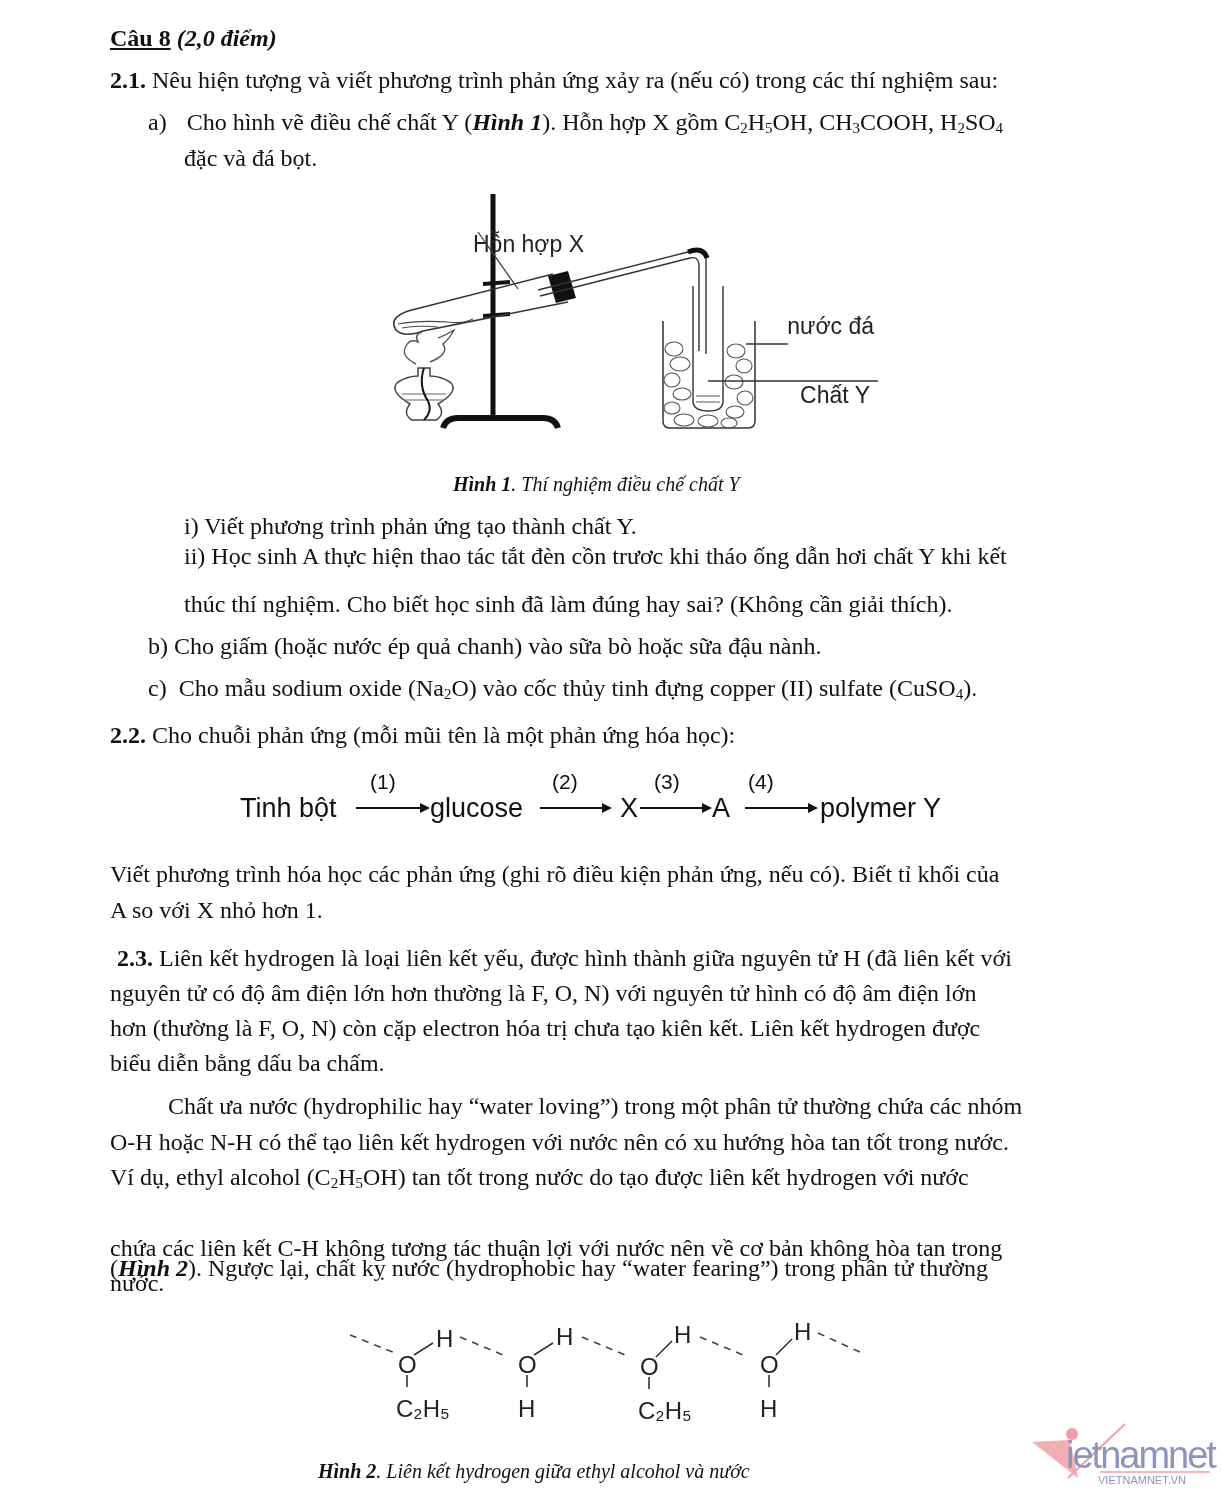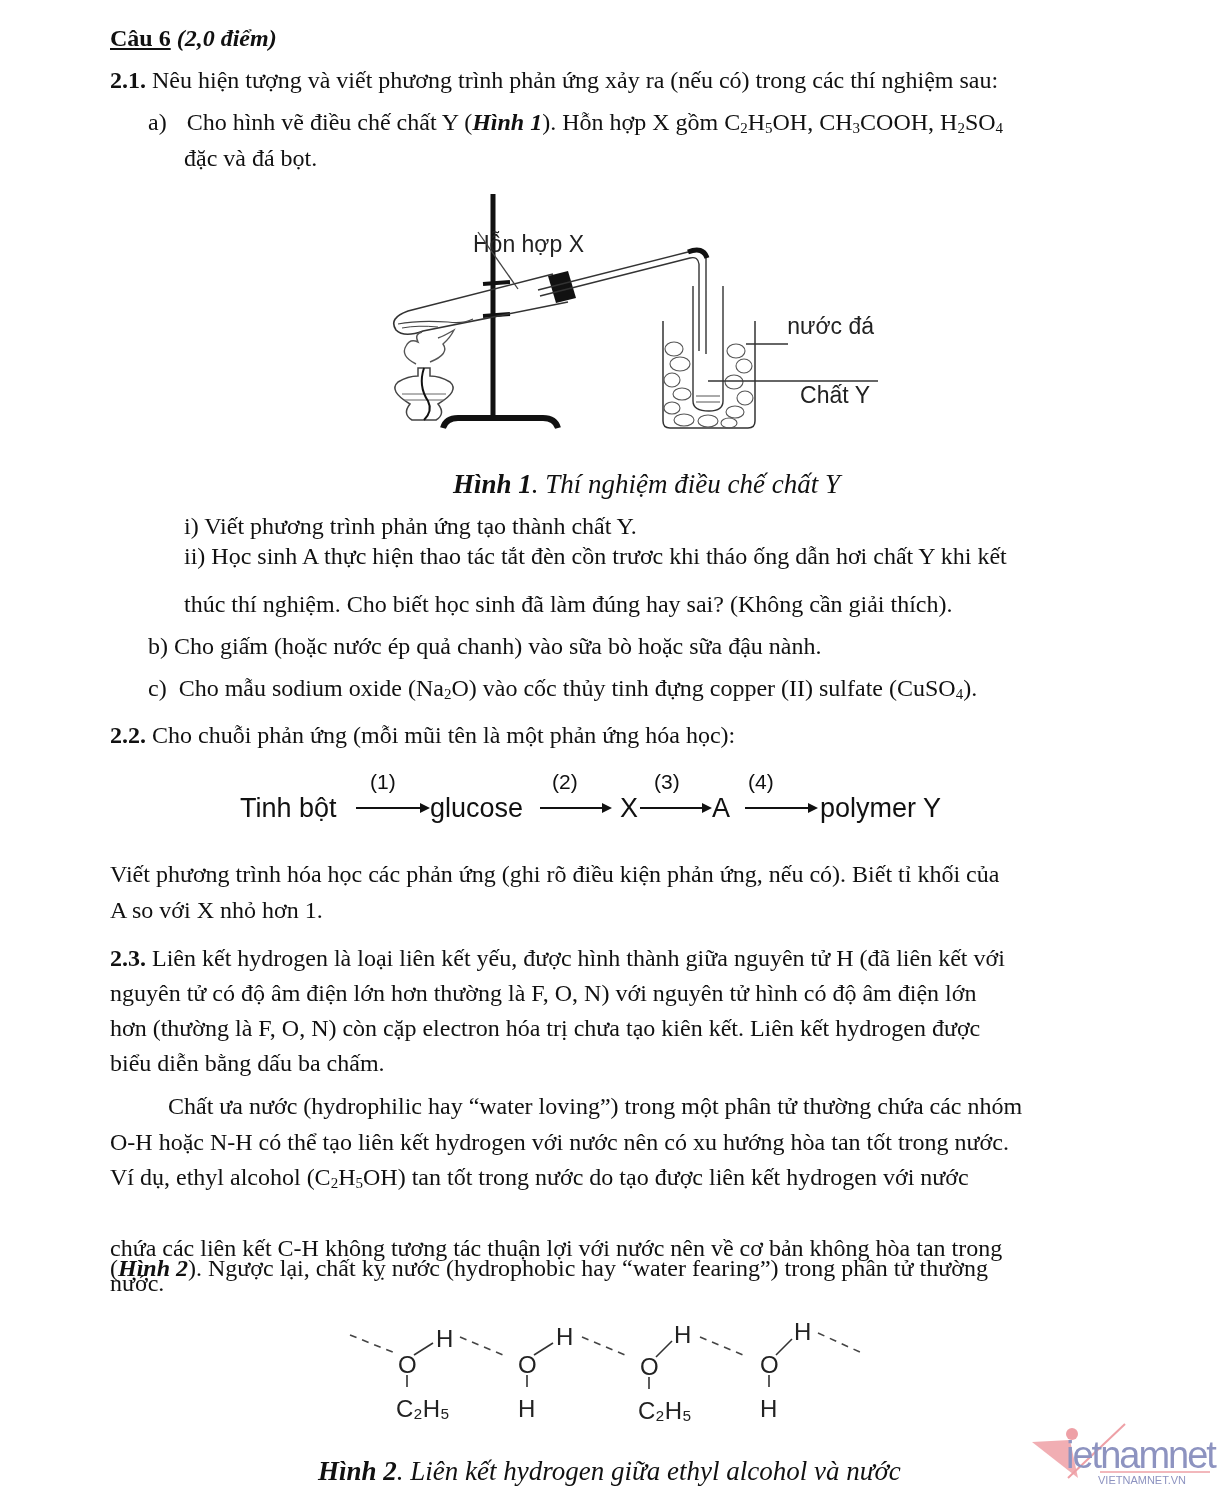--- a/index.html
+++ b/index.html
@@ -7,32 +7,32 @@
       width: 1222px; height: 1506px; position: relative; overflow: hidden;
       font-family: "Liberation Serif", "DejaVu Serif", serif;
       color: #111111;
     }
     .page { position: absolute; left: 110px; top: 0; width: 1000px; }
     .line { position: absolute; font-size: 24px; line-height: 32px; white-space: nowrap; }
     b.num { font-weight: bold; }
     .title-u { font-weight: bold; text-decoration: underline; }
     .ital-b { font-style: italic; font-weight: bold; }
     sub { font-size: 15px; vertical-align: -3px; line-height: 0; }
-    .caption { position: absolute; font-size: 27px; line-height: 32px; font-style: italic; white-space: nowrap; }
+    .caption { position: absolute; font-size: 20px; line-height: 32px; font-style: italic; white-space: nowrap; }
     svg text { font-family: "Liberation Sans", "DejaVu Sans", sans-serif; }
     .chain { position: absolute; left: 240px; top: 765px; width: 730px; height: 70px; }
     .logo { position: absolute; left: 1030px; top: 1420px; width: 190px; height: 70px; }
   </style>
 </head>
 <body>
 
 <div class="page">
 
   <div class="line" style="top:22px;">
-    <span class="title-u">Câu 6</span>
+    <span class="title-u">Câu 8</span>
     <span class="ital-b">(2,0 điểm)</span>
   </div>
 
   <div class="line" style="top:64px;">
     <b class="num">2.1.</b>
     <span>Nêu hiện tượng và viết phương trình phản ứng xảy ra (nếu có) trong các thí nghiệm sau:</span>
   </div>
 
   <div class="line" style="top:106px; left:38px;">
     <span>a)</span>
@@ -113,21 +113,21 @@
   </div>
 
   <div class="line" style="top:719px;">
     <b class="num">2.2.</b>
     <span>Cho chuỗi phản ứng (mỗi mũi tên là một phản ứng hóa học):</span>
   </div>
 
   <div class="line" style="top:858px;">Viết phương trình hóa học các phản ứng (ghi rõ điều kiện phản ứng, nếu có). Biết tỉ khối của</div>
   <div class="line" style="top:894px;">A so với X nhỏ hơn 1.</div>
 
-  <div class="line" style="top:942px;">
+  <div class="line" style="top:942px;margin-left:7px;">
     <b class="num">2.3.</b>
     <span>Liên kết hydrogen là loại liên kết yếu, được hình thành giữa nguyên tử H (đã liên kết với</span>
   </div>
   <div class="line" style="top:977px;">nguyên tử có độ âm điện lớn hơn thường là F, O, N) với nguyên tử hình có độ âm điện lớn</div>
   <div class="line" style="top:1012px;">hơn (thường là F, O, N) còn cặp electron hóa trị chưa tạo kiên kết. Liên kết hydrogen được</div>
   <div class="line" style="top:1047px;">biểu diễn bằng dấu ba chấm.</div>
 
   <div class="line" style="top:1090px; left:58px;">Chất ưa nước (hydrophilic hay “water loving”) trong một phân tử thường chứa các nhóm</div>
   <div class="line" style="top:1126px;">O-H hoặc N-H có thể tạo liên kết hydrogen với nước nên có xu hướng hòa tan tốt trong nước.</div>
   <div class="line" style="top:1161px;text-align:right;">

